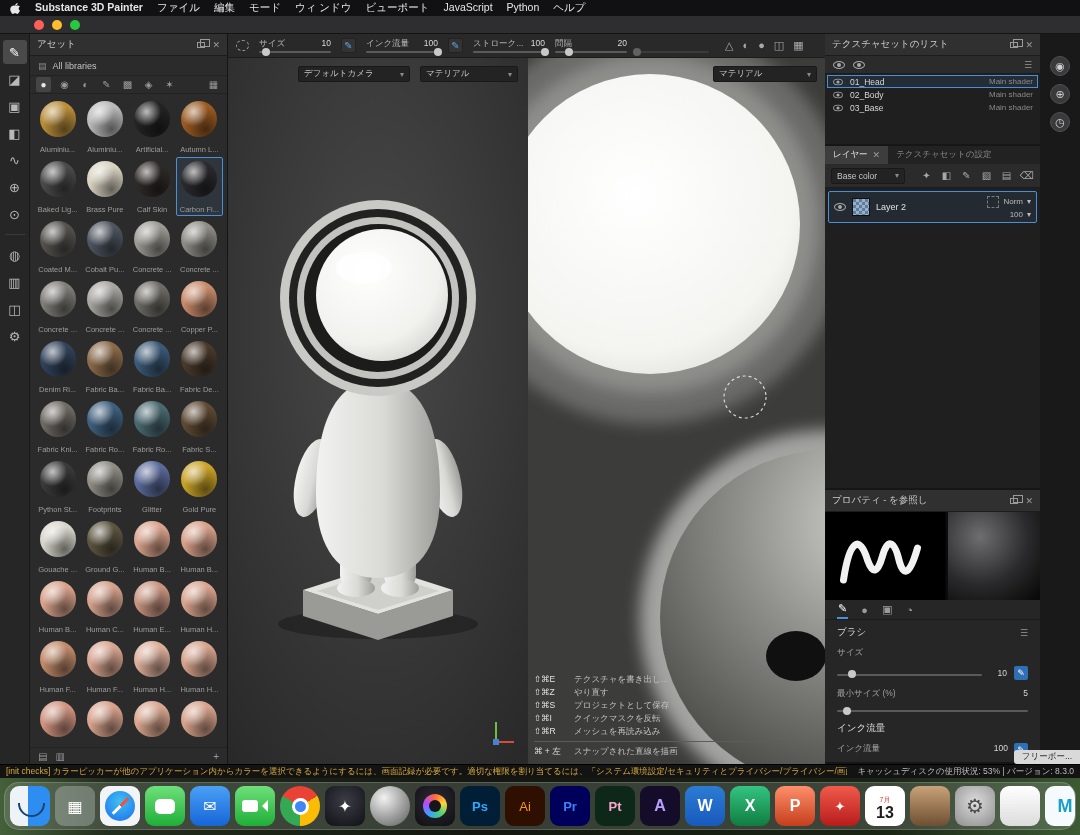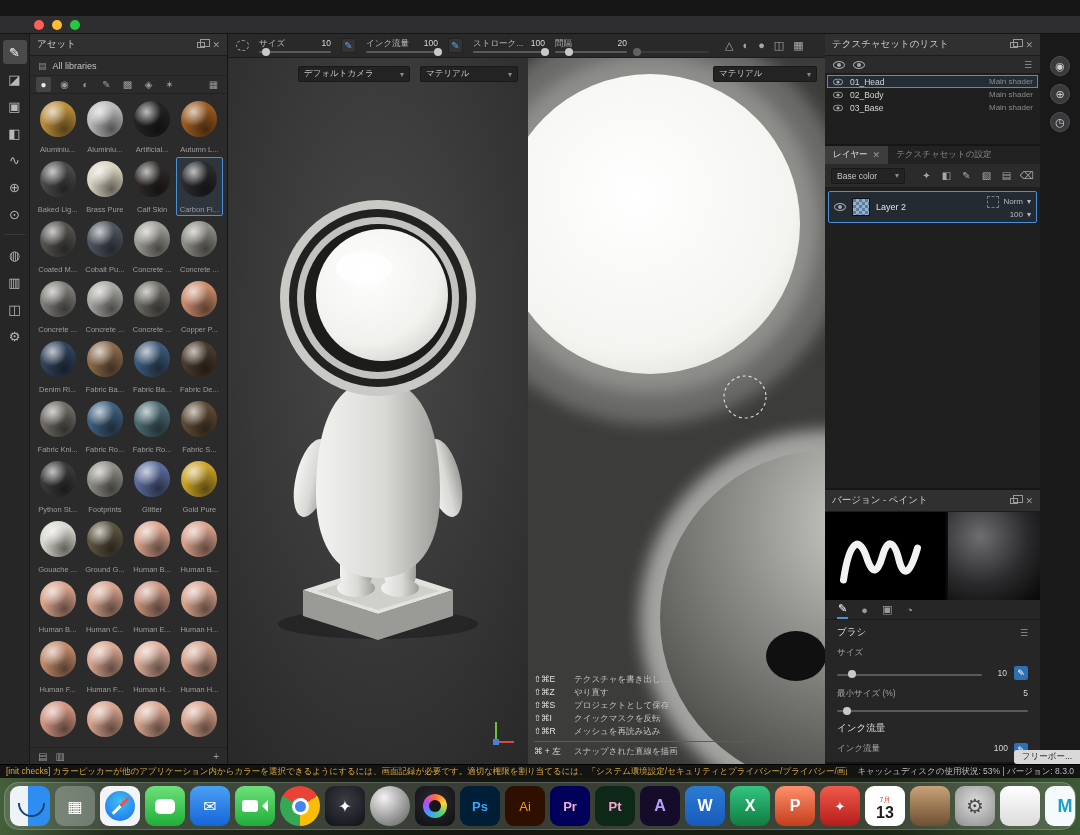--- a/index.html
+++ b/index.html
@@ -159,40 +159,58 @@
 .dk-chrome{border-radius:50%;background:conic-gradient(from -60deg,#ea4335 0 120deg,#fbbc05 120deg 240deg,#34a853 240deg 360deg)}
 .dk-chrome::before{content:"";position:absolute;width:17px;height:17px;border-radius:50%;background:#fff}
 .dk-chrome::after{content:"";position:absolute;width:11px;height:11px;border-radius:50%;background:#4285f4}
 .dk-fcp{background:radial-gradient(circle at 50% 38%,#3c3c46,#101016)}
 .dk-sphere{border-radius:50%;background:radial-gradient(circle at 35% 30%,#f2f2f2,#9c9c9c 55%,#5a5a5a)}
 .dk-resolve{background:radial-gradient(circle at 50% 40%,#2c2c34,#0e0e12)}
 .dk-resolve::before{content:"";position:absolute;width:24px;height:24px;border-radius:50%;background:conic-gradient(#ff6a3a,#ffd23a,#4ad17a,#3aa0ff,#b44aff,#ff6a3a)}
 .dk-resolve::after{content:"";position:absolute;width:12px;height:12px;border-radius:50%;background:#15151a}
 .dk-ps{background:#001e36}.dk-ps .dg{color:#31a8ff;font-size:13px;font-weight:bold}
 .dk-ai{background:#2e0f00}.dk-ai .dg{color:#ff9a00;font-size:13px;font-weight:normal}
-.dk-pr{background:#00005b}.dk-pr .dg{color:#f9a8d4;font-size:13px;font-weight:bold}
+.dk-pr{background:#00005b}.dk-pr .dg{color:#3b82f6;font-size:13px;font-weight:bold}
 .dk-pt{background:#0d2818}.dk-pt .dg{color:#f9a8d4;font-size:13px;font-weight:bold}
 .dk-affinity{background:#140c28}.dk-affinity .dg{color:#b9a0ff;font-weight:bold}
 .dk-word{background:linear-gradient(180deg,#2b7cd3,#185abd)}.dk-word .dg{font-weight:bold}
 .dk-excel{background:linear-gradient(180deg,#33c481,#107c41)}.dk-excel .dg{font-weight:bold}
 .dk-ppt{background:linear-gradient(180deg,#ff8f6b,#c43e1c)}.dk-ppt .dg{font-weight:bold}
 .dk-red{background:linear-gradient(180deg,#f05a4a,#b71c1c)}.dk-red .dg{font-size:13px}
 .dk-calendar{background:#fff;flex-direction:column}
 .cal-month{font-size:7px;color:#e03e2f;line-height:9px;margin-top:3px}
 .cal-day{font-size:16px;color:#1e1e1e;font-weight:bold;line-height:17px}
 .dk-photo{background:linear-gradient(180deg,#c8a278,#6e4f32)}
 .dk-settings{background:radial-gradient(circle at 50% 40%,#dcdcdc,#8e8e8e)}.dk-settings .dg{color:#4a4a4a;font-size:20px}
 .dk-white{background:linear-gradient(180deg,#ffffff,#dcdcdc)}
 .dk-mapp{background:#f5fbfd}.dk-mapp .dg{color:#18a0c8;font-size:18px;font-weight:bold}
 </style>
 </head>
 <body>
 
 <div id="stage">
 
+  <div id="menubar">
+    <span style="display:flex">
+      <svg width="11" height="13" viewBox="0 0 12 14">
+          <path fill="#e6e6e6" d="M8.3 1.0c.1.8-.3 1.6-.8 2.1-.5.6-1.3 1-2 1-.1-.8.3-1.6.8-2.1.5-.6 1.4-1 2-1zM10.9 9.3c-.3.7-.4 1-.8 1.6-.6.9-1.3 2-2.3 2-.8 0-1.1-.6-2.2-.6-1.1 0-1.4.6-2.2.6-1 0-1.7-1-2.2-1.9C-.2 8.9.0 6.1 1.6 4.7c.7-.7 1.7-1.1 2.6-1.1.9 0 1.4.6 2.2.6.7 0 1.1-.6 2.2-.6.8 0 1.6.4 2.2 1.1-1.9 1.1-1.6 3.9.1 4.6z"></path>
+        </svg>
+    </span>
+    <span id="menu-items" style="display:flex;gap:14px">
+        <span class="menu-item bold">Substance 3D Painter</span>
+        <span class="menu-item">ファイル</span>
+        <span class="menu-item">編集</span>
+        <span class="menu-item">モード</span>
+        <span class="menu-item">ウィ ンドウ</span>
+        <span class="menu-item">ビューポート</span>
+        <span class="menu-item">JavaScript</span>
+        <span class="menu-item">Python</span>
+        <span class="menu-item">ヘルプ</span>
+      </span>
+  </div>
 
   <div id="titlebar">
     <span class="tl" style="background:#ff5f57"></span>
     <span class="tl" style="background:#febc2e"></span>
     <span class="tl" style="background:#28c840"></span>
   </div>
 
   <div id="toolbar">
     <span class="tb-lasso"></span>
     <div id="toolbar-groups">
@@ -706,21 +724,21 @@
               <span>100</span>
               <span class="car">▾</span>
             </span>
           </span>
         </div>
       </div>
     </div>
 
     <div id="props" class="rsec">
       <div class="panel-head">
-        <span>バージョン - ペイント</span>
+        <span>プロパティ - を参照し</span>
         <span class="sp"></span>
         <span class="i-float"></span>
         <span class="hx">✕</span>
       </div>
       <div id="previews">
         <div id="brush-preview">
           <svg width="100%" height="100%" viewBox="0 0 120 88" preserveAspectRatio="xMidYMid meet">
             <rect width="120" height="88" fill="#000"></rect>
             <path d="M18 68 C24 28 34 22 42 48 C47 62 52 62 57 44 C62 26 69 28 74 50 C78 64 84 64 92 36" fill="none" stroke="#ffffff" stroke-width="7" stroke-linecap="round" opacity=".95"></path>
           </svg>

